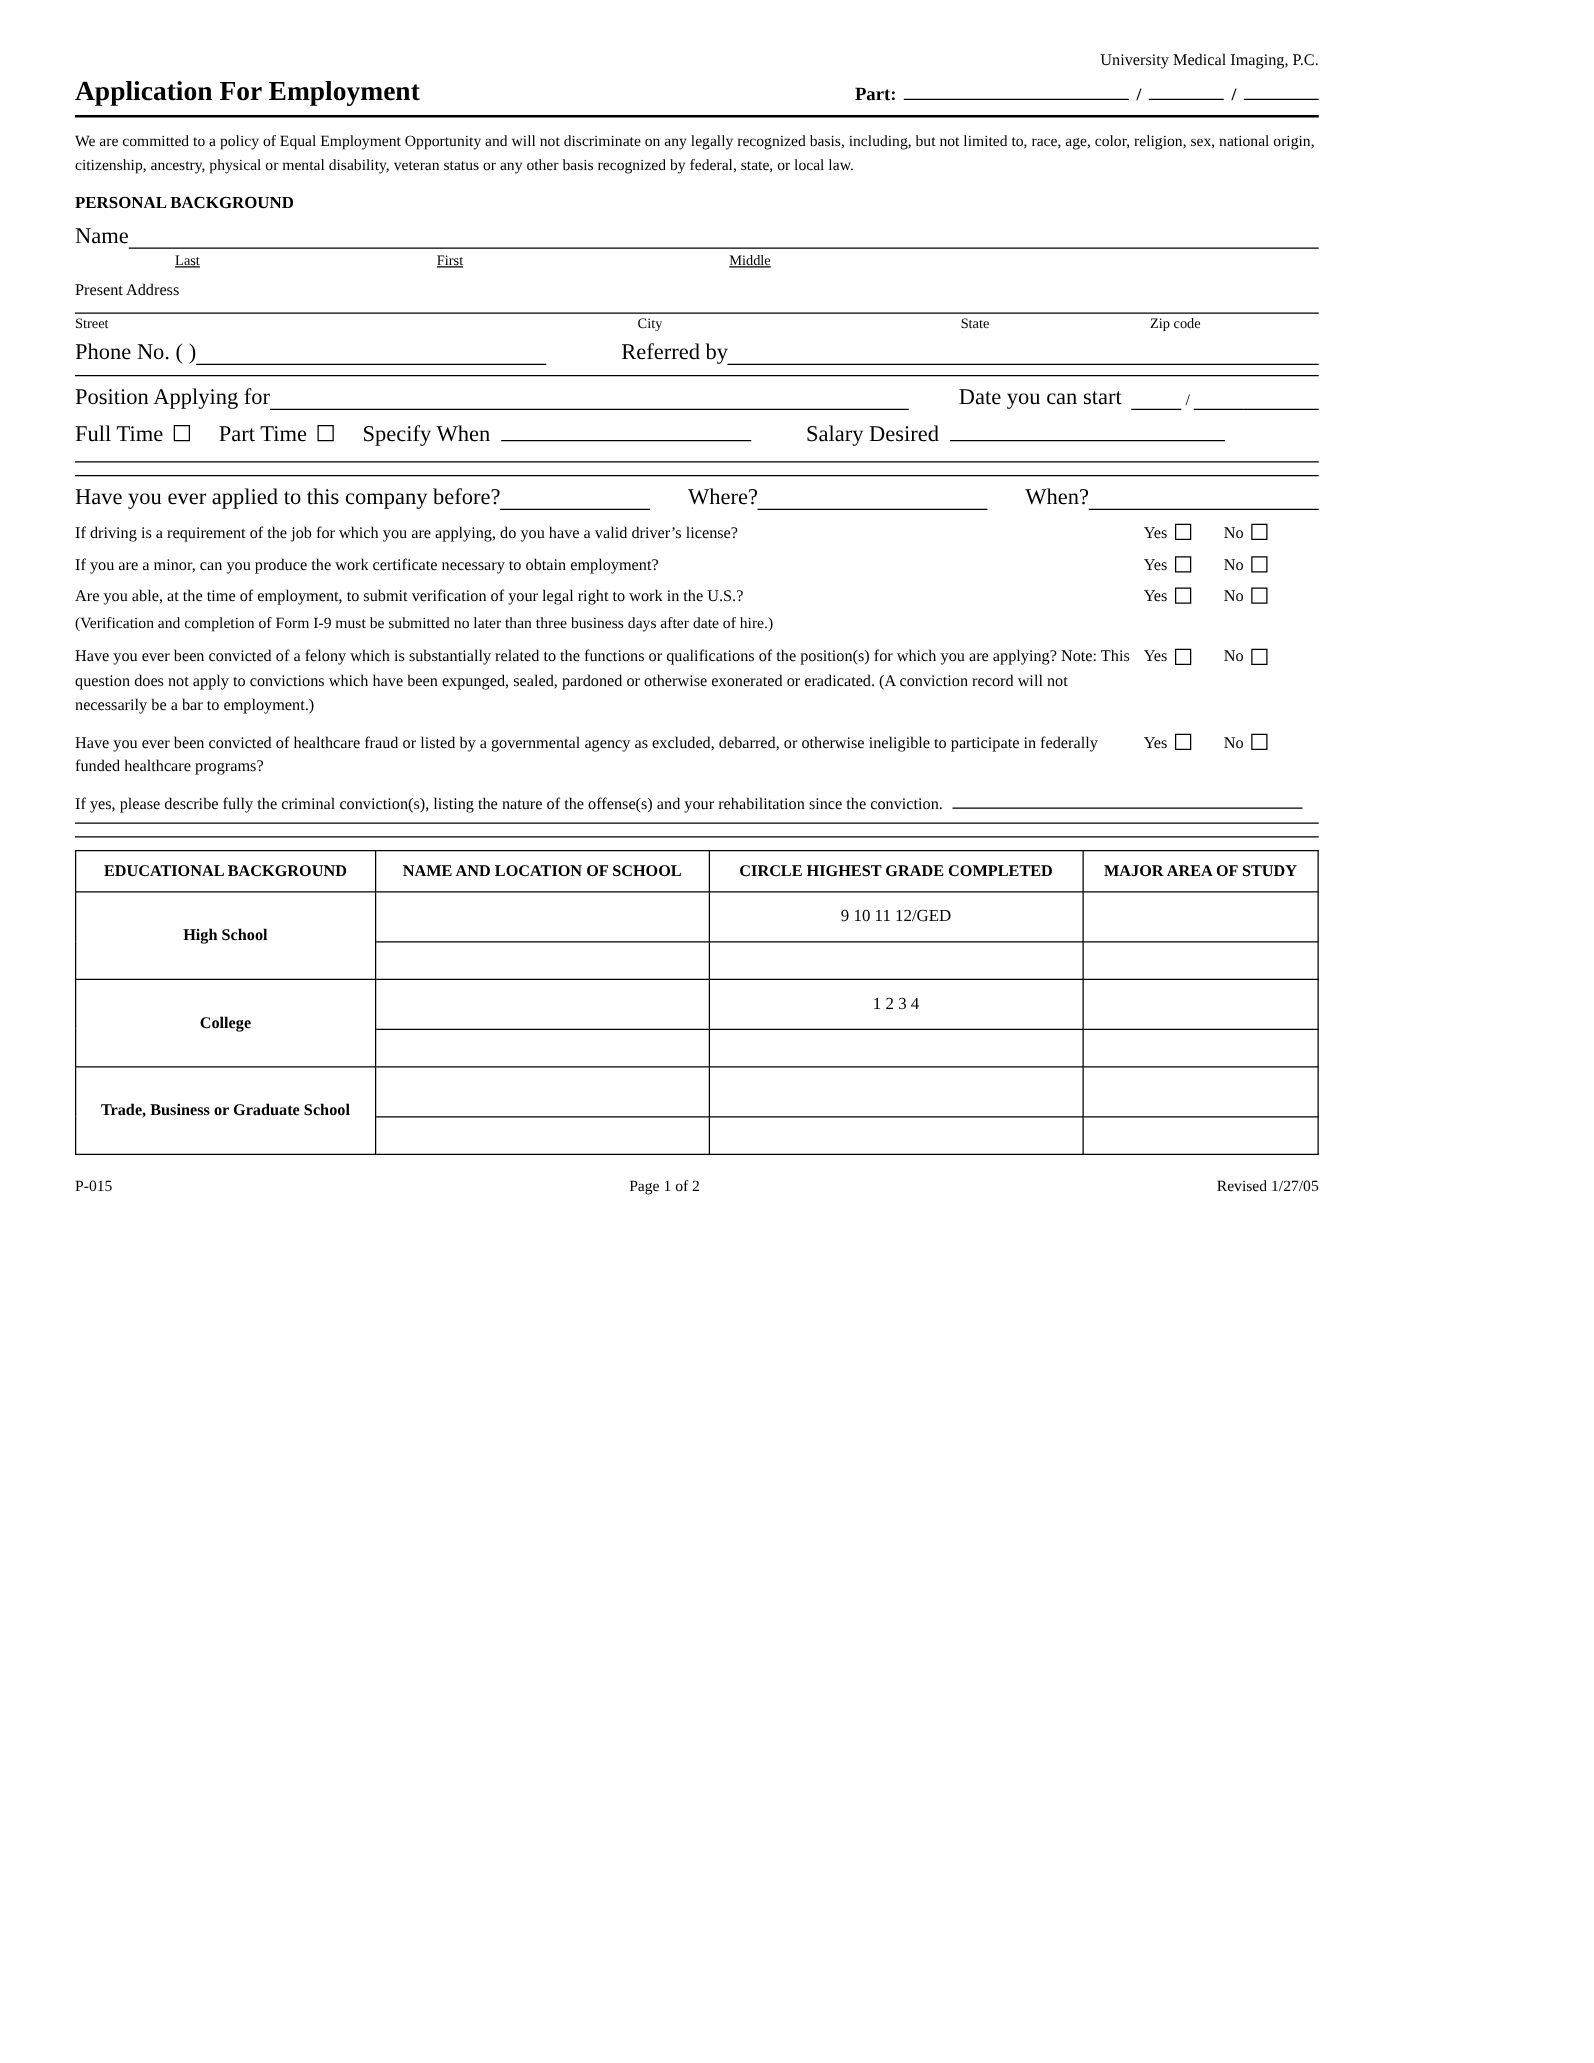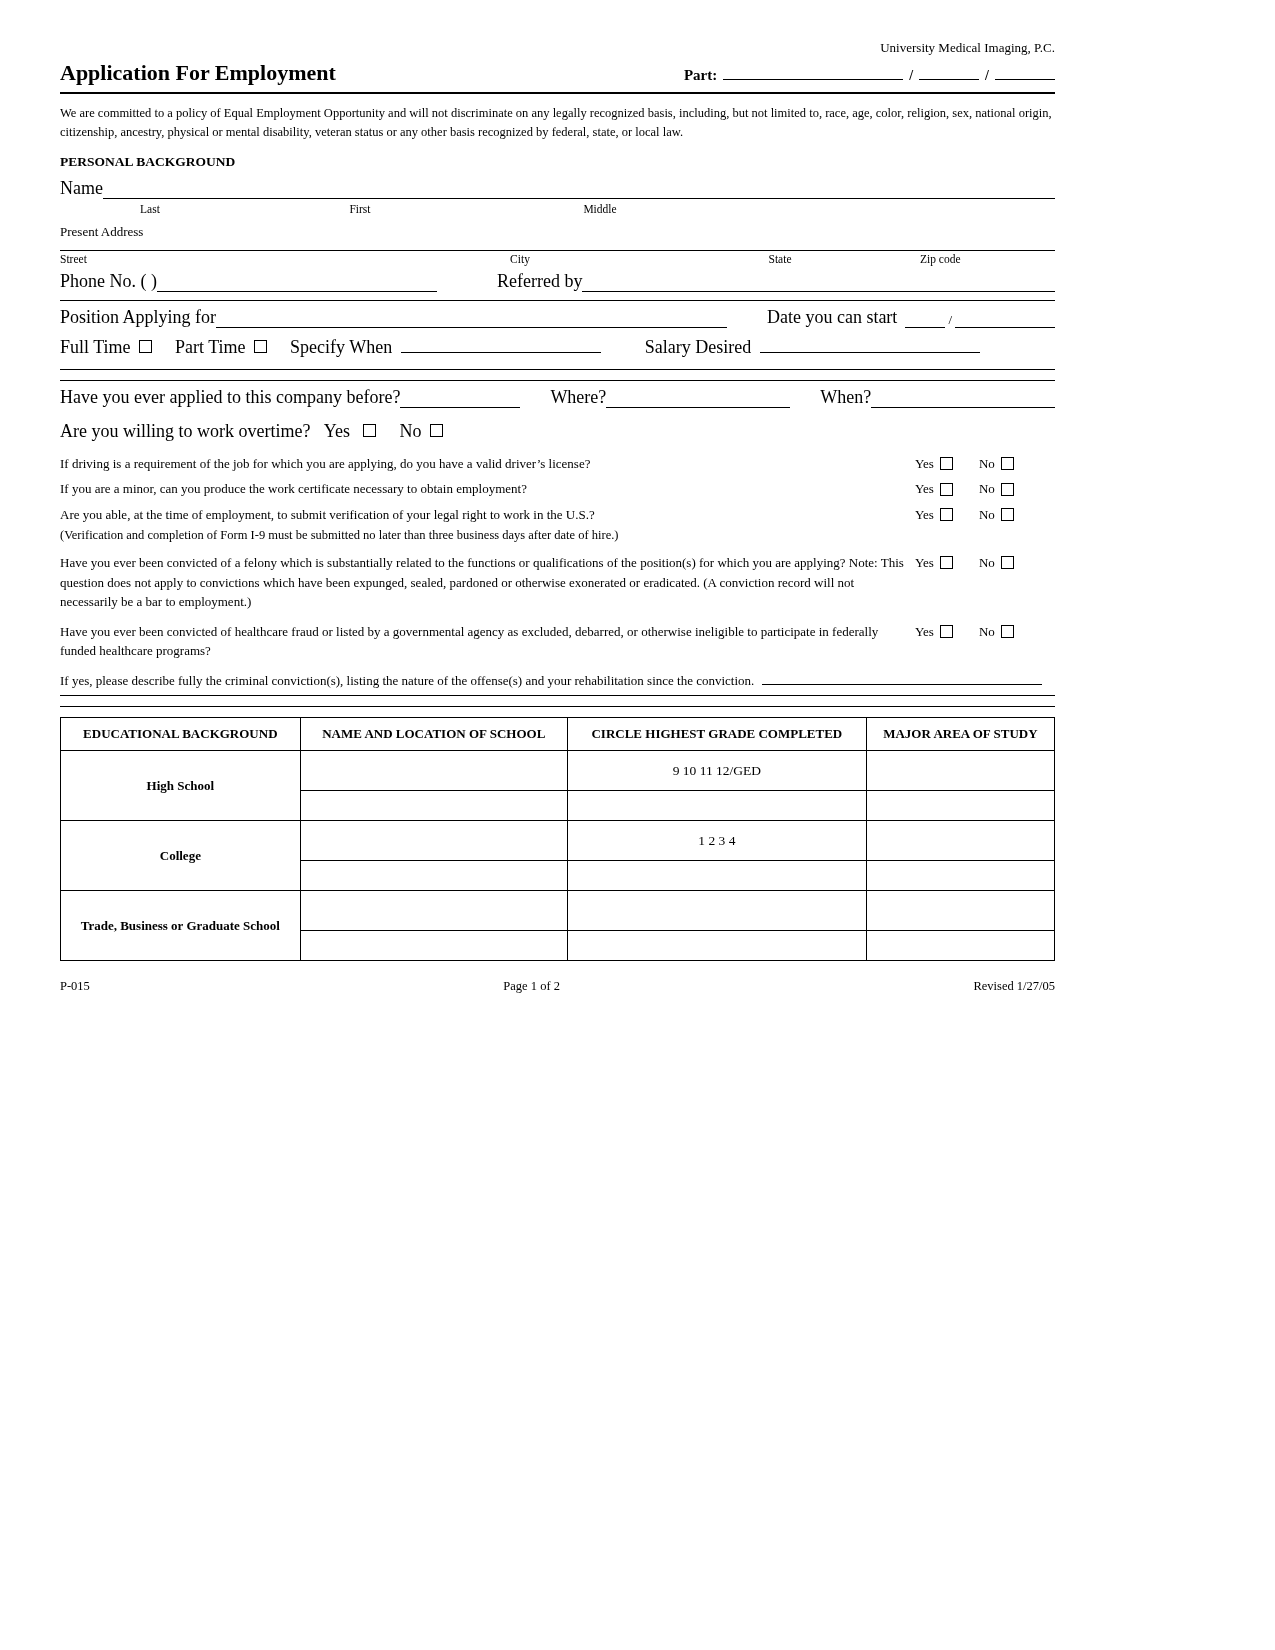--- a/index.html
+++ b/index.html
@@ -83,20 +83,21 @@
     }
     .sub-labels {
       display: flex;
       gap: 0;
       font-size: 11.5px;
       margin-bottom: 6px;
       margin-top: 1px;
     }
     .sub-label {
       text-align: center;
+      text-decoration: underline;
     }
     .addr-sub-labels {
       display: flex;
       font-size: 11.5px;
       margin-top: 1px;
       margin-bottom: 6px;
     }
     .checkbox {
       width: 13px;
       height: 13px;
@@ -243,27 +244,20 @@
 
   <div class="form-row" style="margin-bottom:8px;">
     <span class="field-label">Have you ever applied to this company before?</span>
     <span class="underline" style="min-width:80px; max-width:120px;"></span>
     <span style="margin-left:30px;" class="field-label">Where?</span>
     <span class="underline" style="min-width:180px;"></span>
     <span style="margin-left:30px;" class="field-label">When?</span>
     <span class="underline" style="min-width:160px;"></span>
   </div>
 
-  <div class="form-line">
-    <span class="field-label">Are you willing to work overtime?</span>
-    <span style="margin:0 10px;" class="field-label">Yes</span>
-    <span class="checkbox" style="margin-right:20px;"></span>
-    <span class="field-label">No</span>
-    <span class="checkbox" style="margin-left:5px;"></span>
-  </div>
 
   <div class="yes-no-row">
     <span class="question">If driving is a requirement of the job for which you are applying, do you have a valid driver’s license?</span>
     <div class="yes-no-group">
       <span class="yn-label">Yes</span>
       <span class="checkbox"></span>
       <span style="margin-left:20px;" class="yn-label">No</span>
       <span class="checkbox"></span>
     </div>
   </div>

